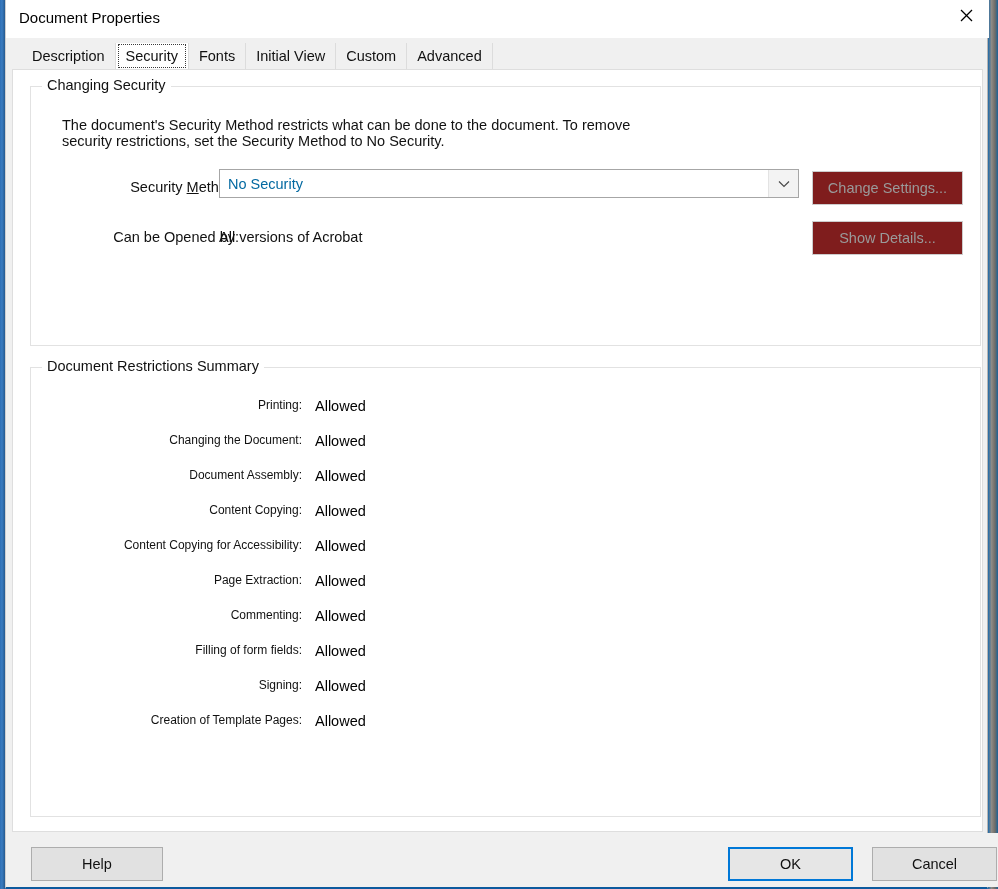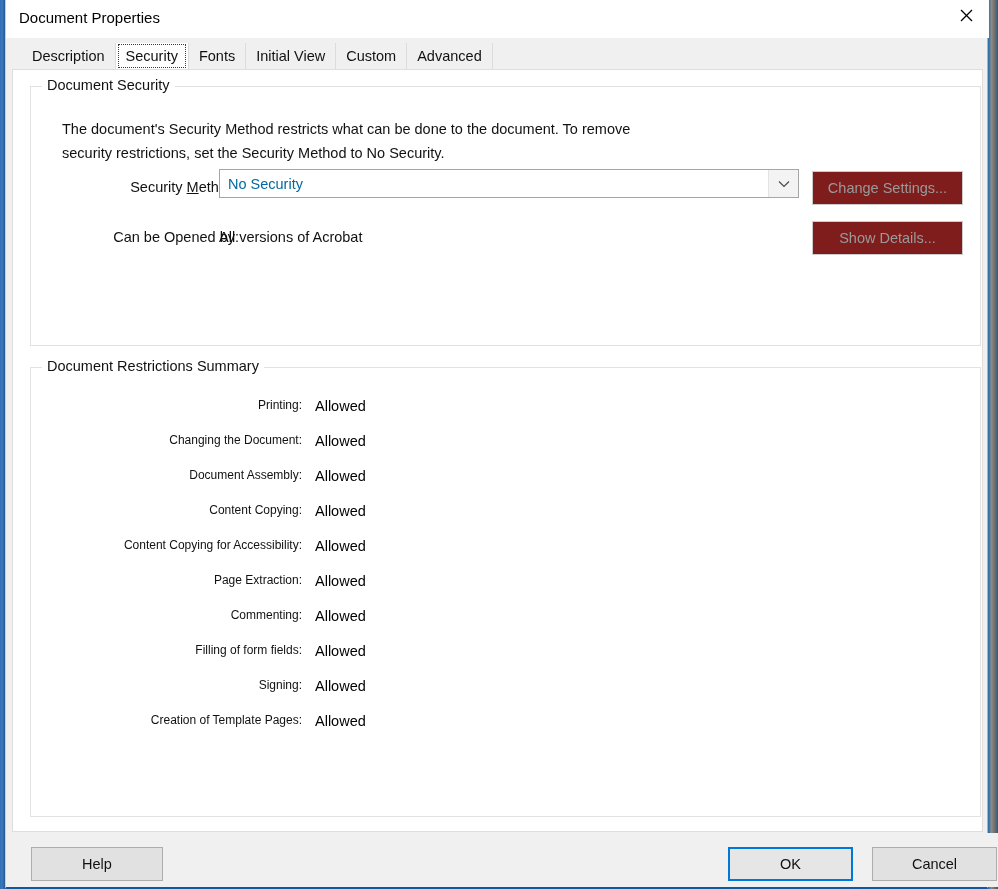--- a/index.html
+++ b/index.html
@@ -155,21 +155,21 @@
     height: 450px;
   }
 
   
   #sec-desc {
     position: absolute;
     left: 31px;
     top: 30px;
     width: 620px;
     font-size: 14.5px;
-    line-height: 24px;
+    line-height: 16px;
     color: #111111;
   }
 
   
   #lbl-security-method {
     position: absolute;
     left: 58px;
     top: 92px;
     width: 150px;
     text-align: right;
@@ -367,21 +367,21 @@
       <span>Custom</span>
     </div>
     <div class="tab">
       <span>Advanced</span>
     </div>
   </div>
 
   <div id="page">
 
     <div class="groupbox" id="gb-security">
-      <div class="group-legend">Document Security</div>
+      <div class="group-legend">Changing Security</div>
 
       <div id="sec-desc">The document's Security Method restricts what can be done to the document. To remove security restrictions, set the Security Method to No Security.</div>
 
       <div id="lbl-security-method"><span>Security </span><span class="accel">M</span><span>ethod:</span></div>
 
       <div id="combo-security-method">
         <div id="combo-value">No Security</div>
         <div id="combo-arrow">
           <svg width="12" height="8" viewBox="0 0 12 8" aria-hidden="true">
             <polyline points="1,1.5 6,6.5 11,1.5" fill="none" stroke="#4a4a4a" stroke-width="1.2"></polyline>

